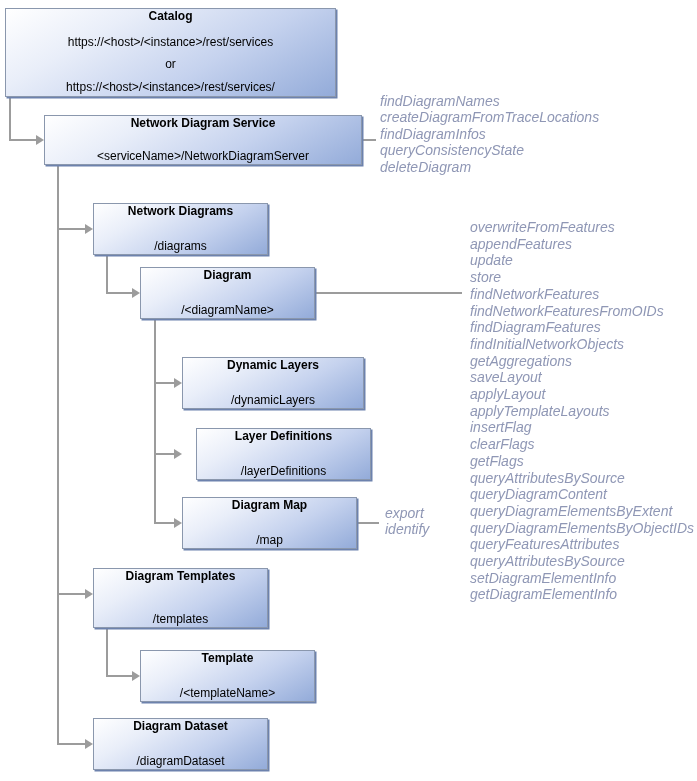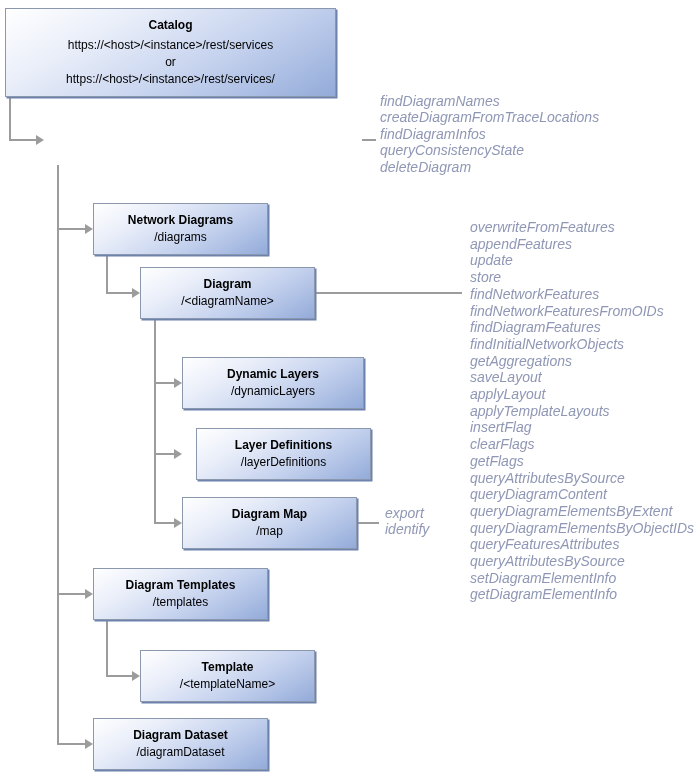--- a/index.html
+++ b/index.html
@@ -9,21 +9,21 @@
     background:#ffffff;
     font-family:"Liberation Sans",sans-serif;
     overflow:hidden;
   }
   .node{
     position:absolute;
     box-sizing:border-box;
     background:linear-gradient(150deg,#ffffff 0%,#e9eef9 28%,#c5d2ee 62%,#93abd9 100%);
     border:1px solid #8a97ad;
     box-shadow:1.5px 1.5px 0 #6d82ad;
-    display:flex;flex-direction:column;align-items:center;justify-content:center;
+    display:flex;flex-direction:column;align-items:center;justify-content:space-between;
     text-align:center;
   }
   .node-title{font-weight:bold;font-size:12px;color:#000;line-height:15px;margin-bottom:2px;}
   .node-sub{font-size:12px;color:#000;line-height:15px;}
   .catalog .node-title{margin-bottom:4px;}
   .catalog .node-sub{line-height:17px;}
   .vline{position:absolute;width:2px;background:#9c9c9c;}
   .hline{position:absolute;height:2px;background:#9c9c9c;}
   .arrow{
     position:absolute;width:0;height:0;
@@ -79,20 +79,24 @@
   <div class="hline" style="left:315px;top:292px;width:147px"></div>
   <div class="hline" style="left:357px;top:522px;width:22px"></div>
 
   <div class="node catalog" style="left:5px;top:8px;width:331px;height:89px">
     <div class="node-title">Catalog</div>
     <div class="node-sub">https://&lt;host&gt;/&lt;instance&gt;/rest/services</div>
     <div class="node-sub">or</div>
     <div class="node-sub">https://&lt;host&gt;/&lt;instance&gt;/rest/services/</div>
   </div>
 
+  <div class="node" style="left:44px;top:115px;width:318px;height:50px">
+    <div class="node-title">Network Diagram Service</div>
+    <div class="node-sub">&lt;serviceName&gt;/NetworkDiagramServer</div>
+  </div>
 
   <div class="node" style="left:93px;top:203px;width:175px;height:52px">
     <div class="node-title">Network Diagrams</div>
     <div class="node-sub">/diagrams</div>
   </div>
 
   <div class="node" style="left:140px;top:267px;width:175px;height:52px">
     <div class="node-title">Diagram</div>
     <div class="node-sub">/&lt;diagramName&gt;</div>
   </div>
@@ -105,21 +109,21 @@
   <div class="node" style="left:196px;top:428px;width:175px;height:52px">
     <div class="node-title">Layer Definitions</div>
     <div class="node-sub">/layerDefinitions</div>
   </div>
 
   <div class="node" style="left:182px;top:497px;width:175px;height:52px">
     <div class="node-title">Diagram Map</div>
     <div class="node-sub">/map</div>
   </div>
 
-  <div class="node" style="left:93px;top:568px;width:175px;height:52px">
+  <div class="node" style="left:93px;top:568px;width:175px;height:60px">
     <div class="node-title">Diagram Templates</div>
     <div class="node-sub">/templates</div>
   </div>
 
   <div class="node" style="left:140px;top:650px;width:175px;height:52px">
     <div class="node-title">Template</div>
     <div class="node-sub">/&lt;templateName&gt;</div>
   </div>
 
   <div class="node" style="left:93px;top:718px;width:175px;height:52px">

